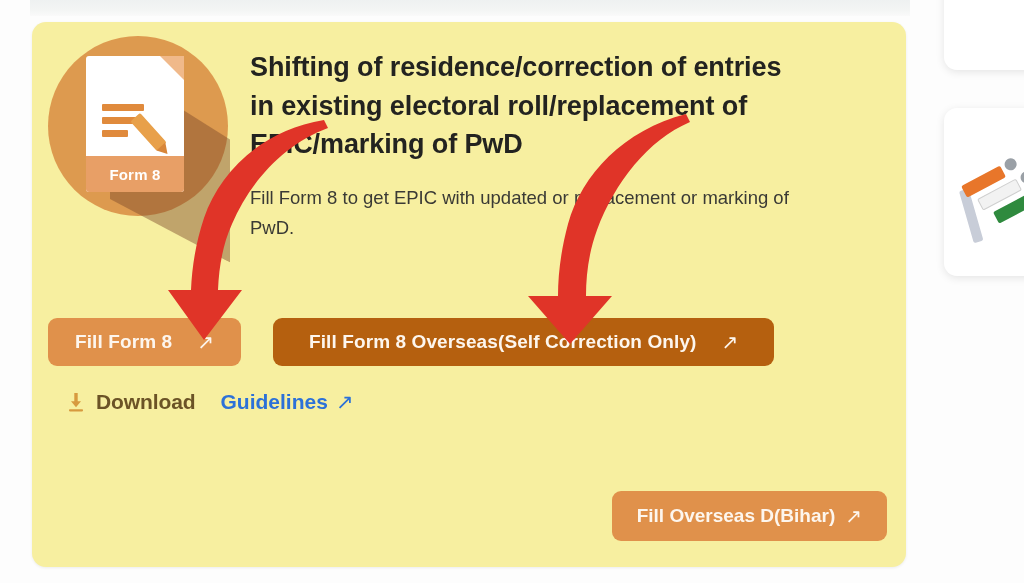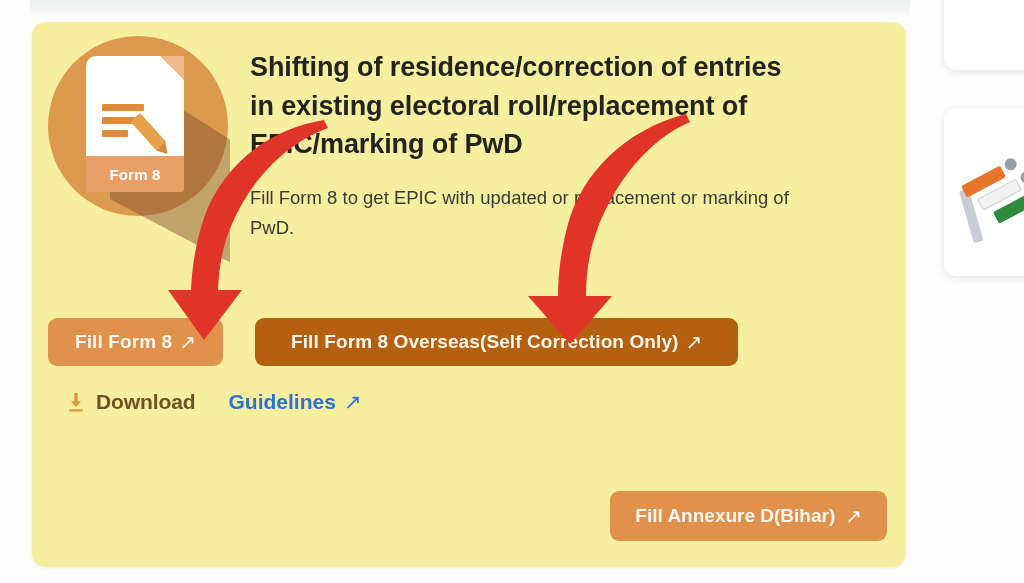--- a/index.html
+++ b/index.html
@@ -65,21 +65,21 @@
     opacity: 0.45;
     transform: skewY(22deg);
     transform-origin: top left;
     clip-path: polygon(0 0, 100% 18%, 100% 100%, 0 90%);
   }
   .doc {
     position: absolute;
     left: 38px; top: 20px;
     width: 98px; height: 136px;
     background: #ffffff;
-    border-radius: 10px;
+    border-radius: 3px;
   }
   .doc-fold {
     position: absolute;
     right: 0; top: 0;
     width: 24px; height: 24px;
     background: #f0b98a;
     clip-path: polygon(0 0, 100% 100%, 100% 0);
   }
   .doc-lines {
     position: absolute;
@@ -164,41 +164,41 @@
     border: none;
     border-radius: 9px;
     color: #fdf6ee;
     font-family: "Liberation Sans", sans-serif;
     font-size: 19px;
     font-weight: bold;
     letter-spacing: .1px;
     cursor: pointer;
     display: inline-flex;
     align-items: center;
-    gap: 7px;
+    gap: 25px;
     white-space: nowrap;
   }
   .btn-primary {
     background: #e0914b;
     padding: 13px 27px;
   }
   .btn-secondary {
     background: #b5600f;
     padding: 13px 36px;
   }
   .btn .arrow { font-size: 20px; font-weight: normal; line-height: 1; }
 
   
   .dl-row {
     position: absolute;
     left: 36px;
     display: flex;
     align-items: center;
   }
-  .dl-row-1 { top: 368px; gap: 33px; }
+  .dl-row-1 { top: 368px; gap: 25px; }
   .dl-row-2 { top: 435px; }
 
   .dl-link {
     display: inline-flex;
     align-items: center;
     gap: 12px;
     color: #6b5326;
     font-size: 21px;
     font-weight: bold;
     cursor: pointer;
@@ -342,21 +342,21 @@
         <span>Download</span>
       </span>
       <span class="guide-link">
         <span>Guidelines</span>
         <span class="arrow">↗</span>
       </span>
     </div>
 
 
     <button class="btn-annexure">
-      <span>Fill Annexure D(Bihar)</span>
+      <span>Fill Overseas D(Bihar)</span>
       <span class="arrow">↗</span>
     </button>
 
     <div class="annot annot-1">
       <svg width="190" height="228" viewBox="0 0 190 228">
         <path d="M182 6 C 120 16, 78 58, 62 104 C 54 128, 50 152, 49 176 L 26 176 L 62 226 L 100 176 L 76 176 C 77 152, 81 130, 90 110 C 108 68, 142 30, 186 14 Z" fill="#e03428"></path>
       </svg>
     </div>
 
     <div class="annot annot-2">

